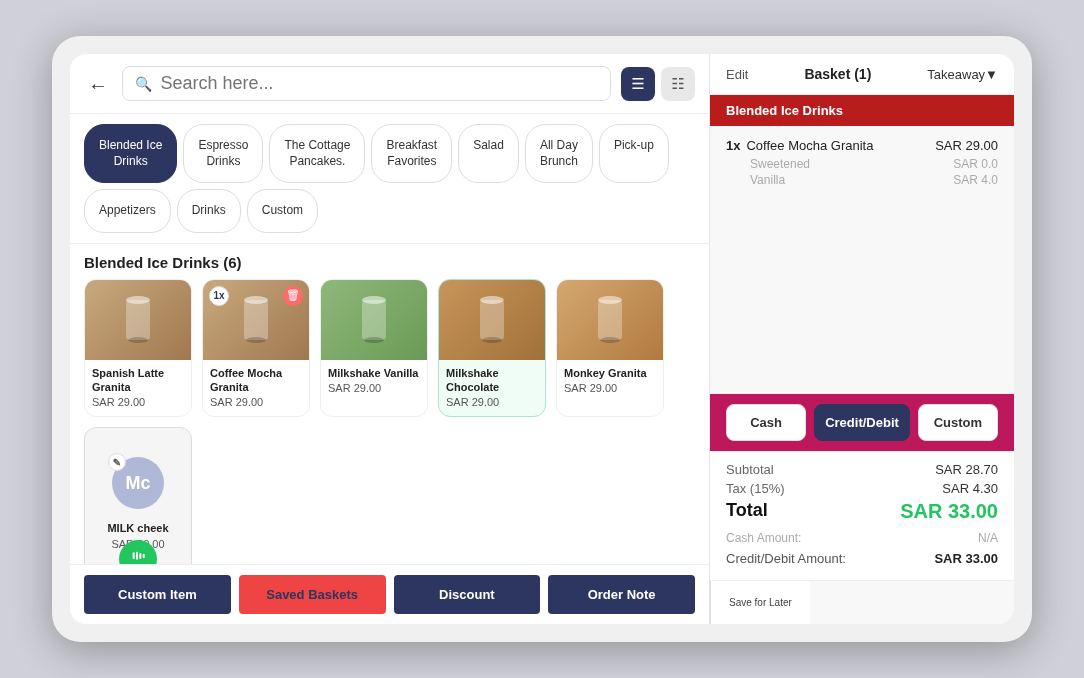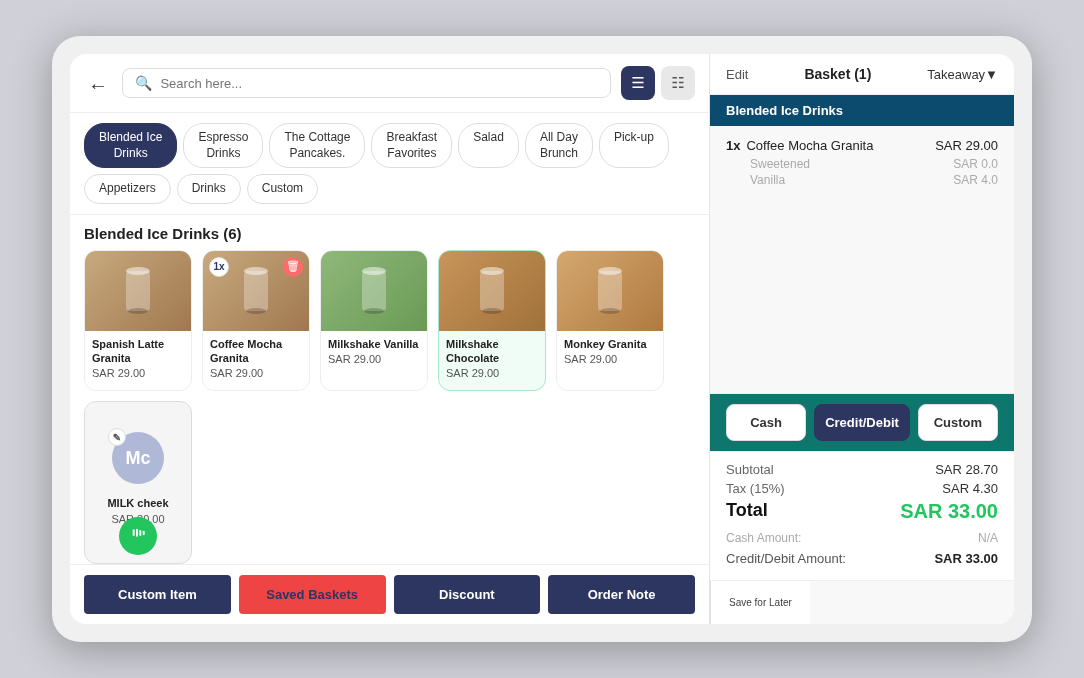--- a/index.html
+++ b/index.html
@@ -54,21 +54,21 @@
       border: 1.5px solid #ddd;
       border-radius: 8px;
       padding: 6px 12px;
       gap: 8px;
       background: #fff;
     }
     .search-icon { color: #aaa; font-size: 14px; }
     .search-input {
       border: none;
       outline: none;
-      font-size: 13px;
+      font-size: 18px;
       color: #0f766e;
       width: 100%;
       background: transparent;
     }
     .view-btns {
       display: flex;
       gap: 6px;
     }
     .view-btn {
       width: 34px;
@@ -84,21 +84,21 @@
     .view-btn.active { background: #2d3561; color: #fff; }
     .view-btn.inactive { background: #e8e8e8; color: #555; }
     .categories {
       display: flex;
       flex-wrap: wrap;
       gap: 6px;
       padding: 10px 14px;
       border-bottom: 1px solid #eee;
     }
     .cat-pill {
-      padding: 6px 14px;
+      padding: 13px 14px;
       border-radius: 20px;
       border: 1.5px solid #ddd;
       font-size: 12px;
       cursor: pointer;
       background: #fff;
       color: #333;
       text-align: center;
       line-height: 1.3;
       white-space: nowrap;
     }
@@ -283,21 +283,21 @@
     .edit-link { font-size: 13px; color: #555; cursor: pointer; }
     .basket-title { font-size: 14px; font-weight: 600; color: #222; }
     .takeaway-badge {
       display: flex;
       align-items: center;
       font-size: 13px;
       color: #333;
       cursor: pointer;
     }
     .section-header {
-      background: #0c4a6e;
+      background: #b91c1c;
       color: #fff;
       padding: 8px 16px;
       font-size: 13px;
       font-weight: 600;
     }
     .basket-items {
       padding: 12px 16px;
       flex: 1;
       overflow-y: auto;
     }
@@ -315,21 +315,21 @@
       justify-content: space-between;
       padding-left: 24px;
       margin-bottom: 2px;
     }
     .modifier-name { font-size: 12px; color: #aaa; }
     .modifier-price { font-size: 12px; color: #aaa; }
     .payment-btns {
       display: flex;
       gap: 8px;
       padding: 10px 16px;
-      background: #0f766e;
+      background: #be185d;
       border-top: 1px solid #eee;
       border-bottom: 1px solid #eee;
     }
     .pay-btn {
       flex: 1;
       padding: 10px;
       border-radius: 8px;
       border: 1.5px solid #ddd;
       font-size: 13px;
       font-weight: 600;

